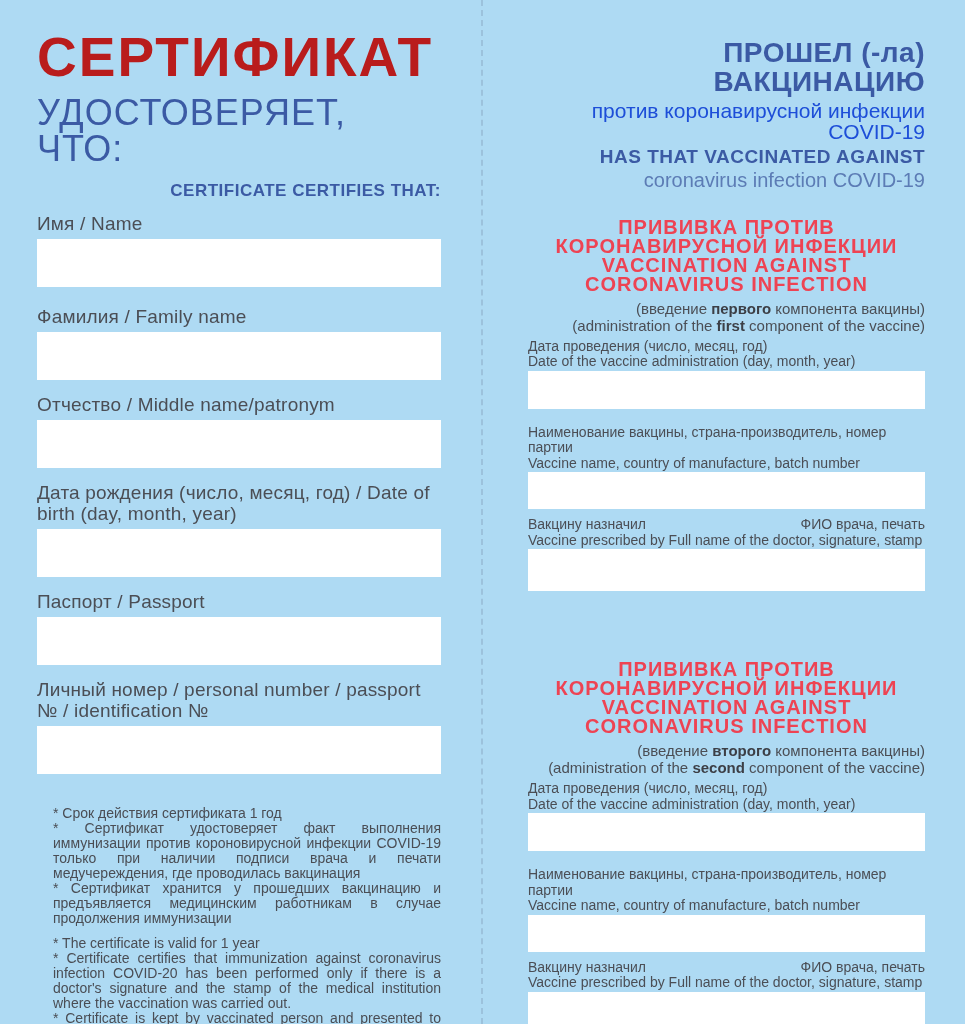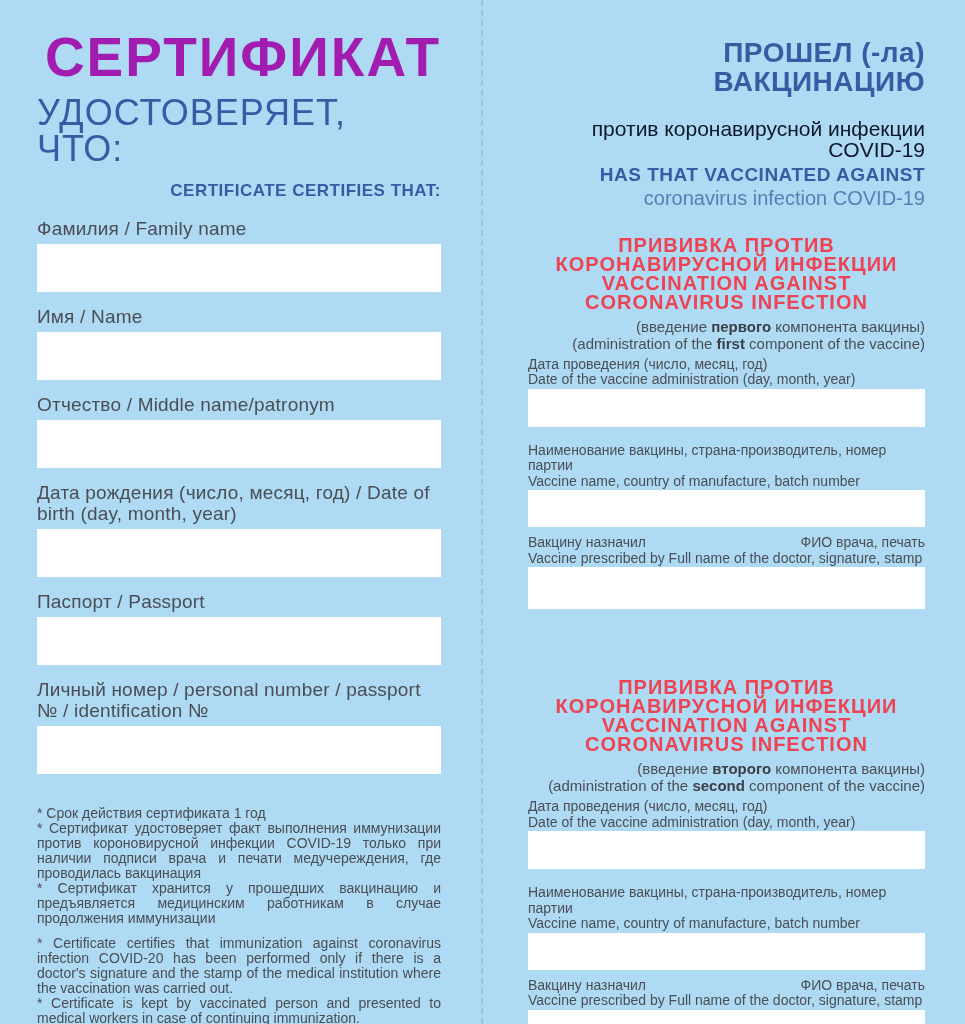--- a/index.html
+++ b/index.html
@@ -14,52 +14,52 @@
   .fold-line {
     position:absolute; left:481px; top:0; bottom:0; width:0;
     border-left:2px dashed #9cc2dc;
   }
   .panel-left  { position:absolute; left:37px;  top:0; width:404px; }
   .panel-right { position:absolute; left:528px; top:0; width:397px; }
 
   
   .cert-title {
     margin-top:30px; font-size:55px; font-weight:bold; line-height:1.0;
-    color:#a21caf; letter-spacing:2px;text-align:right;
+    color:#b91c1c; letter-spacing:2px;
   }
   .cert-subtitle {
     margin-top:10px; font-size:36px; font-weight:normal; line-height:1.0;
     color:#3b5aa4; letter-spacing:1px;
   }
   .cert-subtitle-en {
     margin-top:15px; font-size:17px; font-weight:bold; line-height:1.0;
     color:#3b5aa4; letter-spacing:0.5px; text-align:right;
   }
   .fgroup { margin-top:14px; }
   .fgroup.first { margin-top:19px; }
   .fgroup .flabel {
     display:block; font-size:19px; line-height:21px; color:#4b4e55;
     margin-bottom:5px; letter-spacing:0.2px;
   }
   .fill-box {
     display:block; width:100%; height:48px; background:#ffffff;
     border:none; outline:none; font-size:18px; color:#333;
     padding:4px 8px;
   }
-  .notes { margin-top:32px; }
+  .notes { margin-top:32px;margin-left:16px; }
   .notes p {
     font-size:14px; line-height:15px; color:#4a4d54;
     text-align:justify;
   }
   .notes.en { margin-top:10px; }
 
   
   .r-header { margin-top:38px; text-align:right; }
   .r-h1 { font-size:28px; font-weight:bold; color:#3b5aa4; line-height:1.05; letter-spacing:0.5px; }
-  .r-h2 { font-size:21px; color:#0f172a; margin-top:21px; line-height:1.0; }
+  .r-h2 { font-size:21px; color:#1d4ed8; margin-top:3px; line-height:1.0; }
   .r-h3 { font-size:19px; font-weight:bold; color:#3b5aa4; margin-top:5px; line-height:1.0; letter-spacing:0.5px; }
   .r-h4 { font-size:20px; color:#5c7cb5; margin-top:4px; line-height:1.0; }
 
   .section { margin-top:28px; }
   .section + .section { margin-top:69px; }
   .red-heading { text-align:center; }
   .red-heading div {
     font-size:20px; font-weight:bold; color:#ee4353;
     line-height:19px; letter-spacing:1px;
   }
@@ -81,27 +81,27 @@
 </head>
 <body>
 
 <div class="fold-line"></div>
 
 <div class="panel-left">
   <div class="cert-title">СЕРТИФИКАТ</div>
   <div class="cert-subtitle">УДОСТОВЕРЯЕТ, ЧТО:</div>
   <div class="cert-subtitle-en">CERTIFICATE CERTIFIES THAT:</div>
 
+  <div class="fgroup">
+    <span class="flabel">Имя / Name</span>
+    <input class="fill-box" value="" style="">
+  </div>
+
   <div class="fgroup first">
     <span class="flabel">Фамилия / Family name</span>
-    <input class="fill-box" value="" style="">
-  </div>
-
-  <div class="fgroup">
-    <span class="flabel">Имя / Name</span>
     <input class="fill-box" value="" style="">
   </div>
 
   <div class="fgroup">
     <span class="flabel">Отчество / Middle name/patronym</span>
     <input class="fill-box" value="" style="">
   </div>
 
   <div class="fgroup">
     <span class="flabel">Дата рождения (число, месяц, год) / Date of birth (day, month, year)</span>
@@ -118,20 +118,21 @@
     <input class="fill-box" value="" style="">
   </div>
 
   <div class="notes ru">
     <p>*  Срок действия сертификата 1 год</p>
     <p>*  Сертификат удостоверяет факт выполнения иммунизации против короновирусной инфекции COVID-19 только при наличии подписи врача и печати медучереждения, где проводилась вакцинация</p>
     <p>*  Сертификат хранится у прошедших вакцинацию и предъявляется медицинским работникам в случае продолжения иммунизации</p>
   </div>
 
   <div class="notes en">
+    <p>*  The certificate is valid for 1 year</p>
     <p>*  Certificate certifies that immunization against coronavirus infection COVID-20 has been performed only if there is a doctor's signature and the stamp of the medical institution where the vaccination was carried out.</p>
     <p>*  Certificate is kept by vaccinated person and presented to medical workers in case of continuing immunization.</p>
   </div>
 </div>
 
 <div class="panel-right">
   <div class="r-header">
     <div class="r-h1">ПРОШЕЛ (-ла) ВАКЦИНАЦИЮ</div>
     <div class="r-h2">против коронавирусной инфекции COVID-19</div>
     <div class="r-h3">HAS THAT VACCINATED AGAINST</div>

